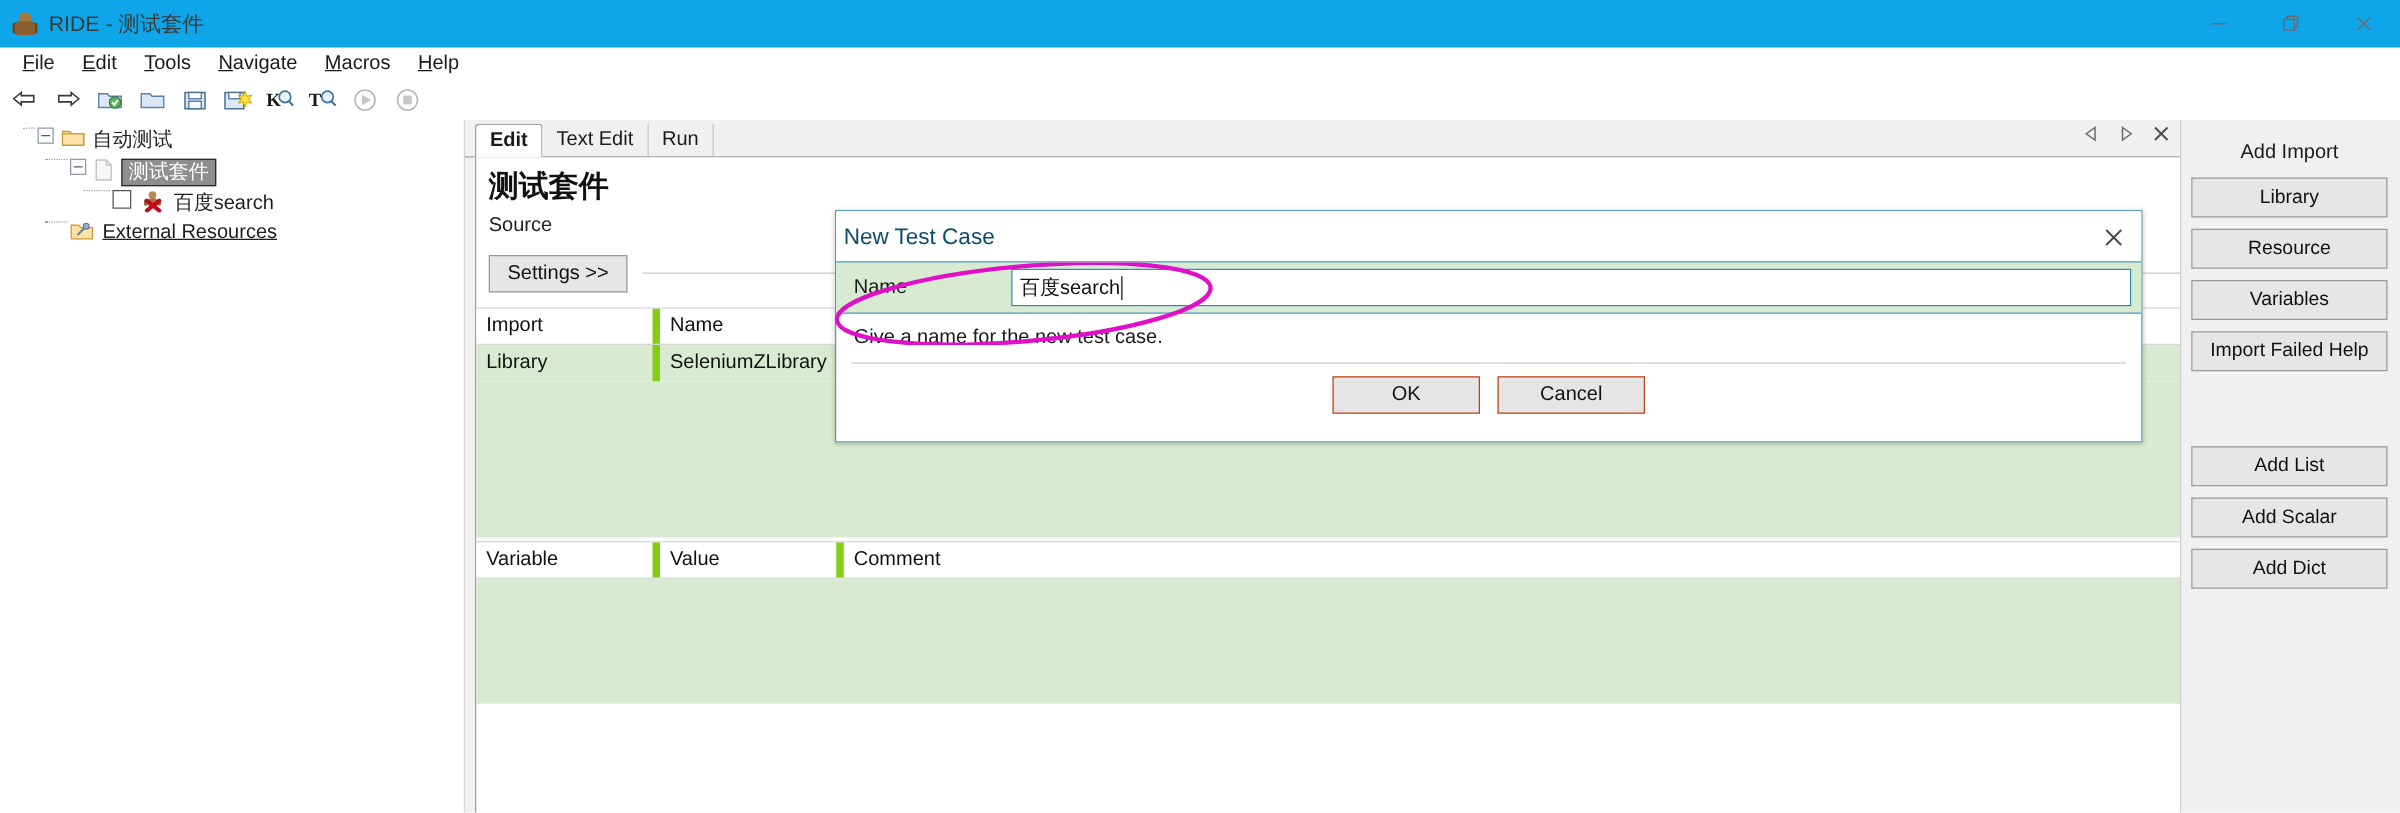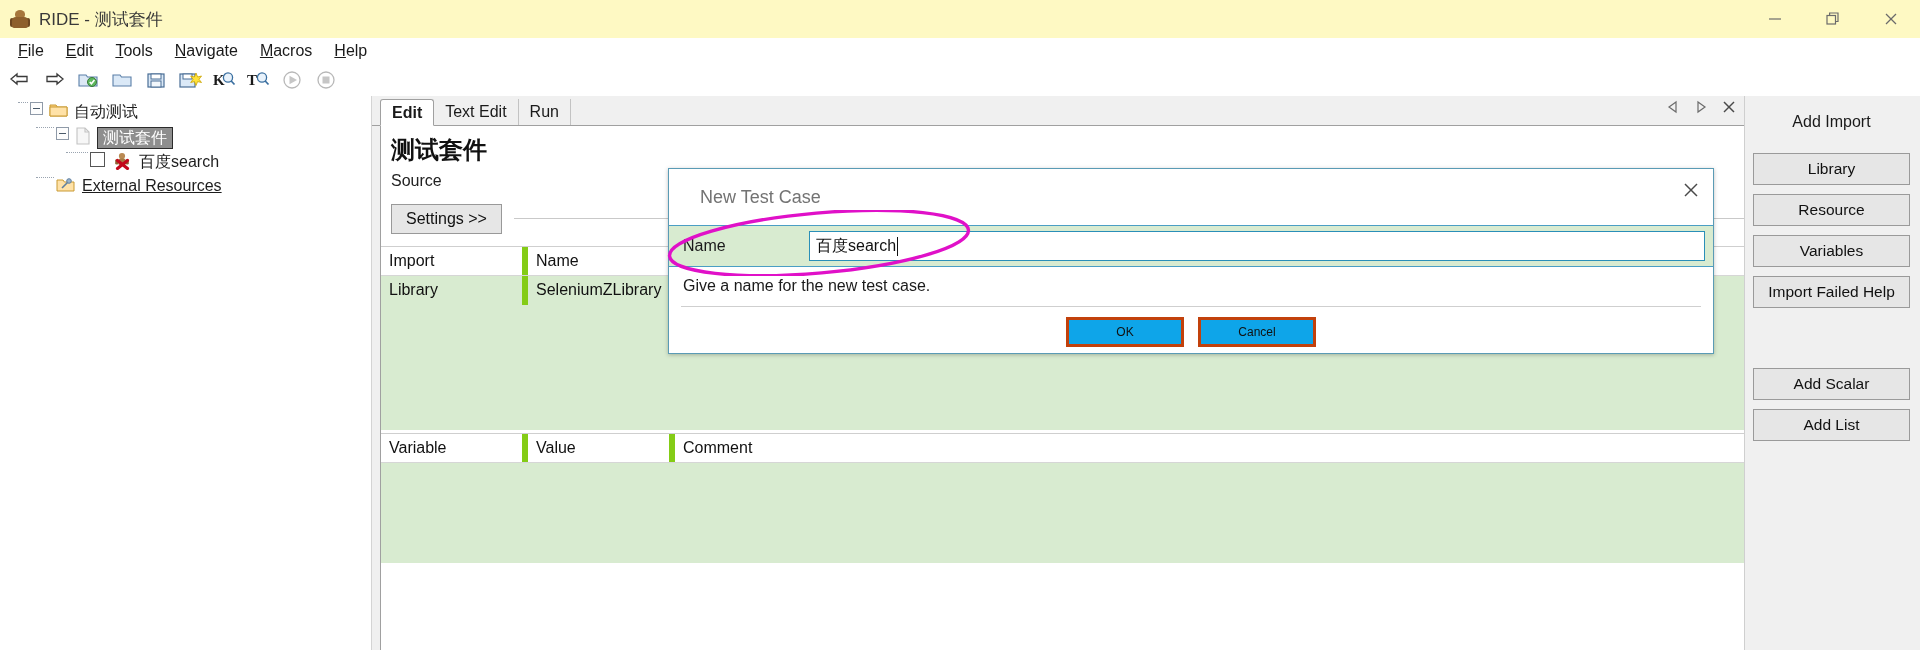--- a/index.html
+++ b/index.html
@@ -7,21 +7,21 @@
     width: 1920px; height: 650px;
     overflow: hidden;
     background: #ffffff;
     font-family: "Liberation Sans", sans-serif;
   }
   * { box-sizing: border-box; }
 
   
   .titlebar {
     height: 38px;
-    background: #fef9c3;
+    background: #0ea5e9;
     display: flex;
     align-items: center;
     position: relative;
   }
   .title-left {
     display: flex; align-items: center;
     padding-left: 10px;
     gap: 9px;
   }
   .app-icon {
@@ -249,21 +249,21 @@
   .right-panel {
     width: 176px;
     background: #f0f0f0;
     padding: 8px 10px 0 8px;
     border-left: 1px solid #cfcfcf;
   }
   .rp-title {
     text-align: center;
     font-size: 16px;
     color: #1a1a1a;
-    margin: 9px 0 22px 0;
+    margin: 9px 0 11px 0;
   }
   .rp-btn {
     display: block;
     width: 100%;
     background: #e6e6e6;
     border: 1px solid #9a9a9a;
     font-size: 15.5px;
     color: #111;
     padding: 6px 0;
     margin-bottom: 9px;
@@ -275,25 +275,25 @@
   .dialog {
     position: absolute;
     left: 668px; top: 168px;
     width: 1046px; height: 186px;
     background: #ffffff;
     border: 1px solid #5a9bb5;
     box-shadow: 0 1px 4px rgba(0,0,0,0.25);
     z-index: 50;
   }
   .dlg-title {
-    height: 56px;
-    display: flex; align-items: center;
-    padding-left: 31px;
+    height: 40px;
+    display: flex; align-items: center;
+    padding-left: 6px;
     font-size: 18px;
-    color: #737373;
+    color: #0c4a6e;
     background: #ffffff;
   }
   .dlg-close {
     position: absolute; right: 8px; top: 8px;
     width: 28px; height: 26px;
     display: flex; align-items: center; justify-content: center;
     color: #4a4a4a;
   }
   .dlg-field-row {
     display: flex; align-items: center;
@@ -334,23 +334,23 @@
     margin: 11px 12px 0 12px;
     height: 1px; background: #cfcfcf;
   }
   .dlg-buttons {
     display: flex; justify-content: center;
     gap: 14px;
     margin-top: 10px;
   }
   .dlg-btn {
     width: 118px; height: 30px;
-    background: #0ea5e9;
-    border: 3px solid #c2410c;
-    font-size: 12px;
+    background: #e5e5e5;
+    border: 1px solid #c2410c;
+    font-size: 16px;
     color: #111;
     font-family: "Liberation Sans", sans-serif;
   }
 
   
   .annot {
     position: absolute;
     left: 664px; top: 210px;
     width: 310px; height: 66px;
     pointer-events: none;
@@ -596,22 +596,23 @@
     </div>
   </div>
 
   <div class="right-panel">
     <div class="rp-title">Add Import</div>
     <button class="rp-btn">Library</button>
     <button class="rp-btn">Resource</button>
     <button class="rp-btn">Variables</button>
     <button class="rp-btn">Import Failed Help</button>
     <div style="height:51px;"></div>
+    <button class="rp-btn">Add List</button>
     <button class="rp-btn">Add Scalar</button>
-    <button class="rp-btn">Add List</button>
+    <button class="rp-btn">Add Dict</button>
   </div>
 </div>
 
 <div class="dialog">
   <div class="dlg-title">New Test Case</div>
   <div class="dlg-close">
     <svg width="18" height="18" viewBox="0 0 18 18">
       <line x1="3" y1="3" x2="15" y2="15" stroke="#4a4a4a" stroke-width="1.5"></line>
       <line x1="15" y1="3" x2="3" y2="15" stroke="#4a4a4a" stroke-width="1.5"></line>
     </svg>

